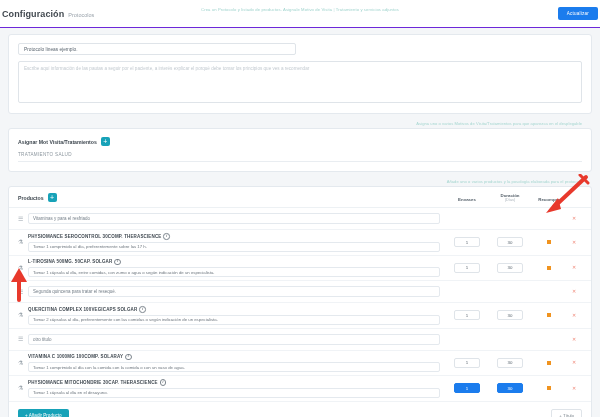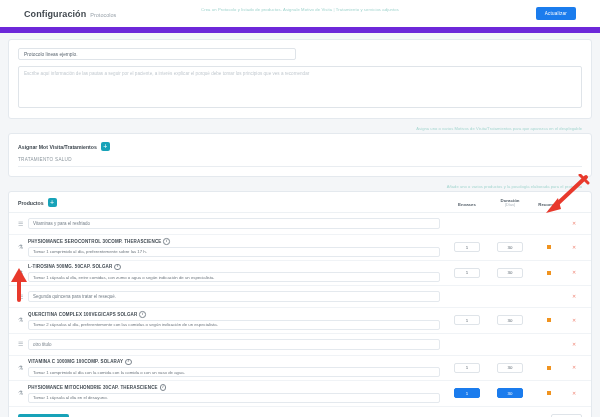--- a/index.html
+++ b/index.html
@@ -5,22 +5,22 @@
   html,body{margin:0;padding:0;}
   body{
     width:600px;height:417px;overflow:hidden;
     background:#f4f6f8;
     font-family:"Liberation Sans", sans-serif;
     font-size:5px;
     color:#3c4858;
     position:relative;
   }
   .topbar{
-    height:27px;background:#fff;border-bottom:6px solid #6d28d9;
-    display:flex;align-items:center;padding:0 24px;position:relative;
+    height:27px;background:#fff;border-bottom:1px solid #6d28d9;
+    display:flex;align-items:center;padding:0 2px;position:relative;
   }
   .title-wrap{display:flex;align-items:baseline;gap:4px;}
   .title{font-size:9px;font-weight:bold;color:#41484f;letter-spacing:.1px;}
   .subtitle{font-size:5.5px;color:#9aa3ab;}
   .header-hint{
     position:absolute;left:0;right:0;top:7px;text-align:center;
     font-size:4.2px;color:#9fd3cd;letter-spacing:.1px;pointer-events:none;
   }
   .header-hint .sep{color:#bcdedb;}
   .btn-update{

